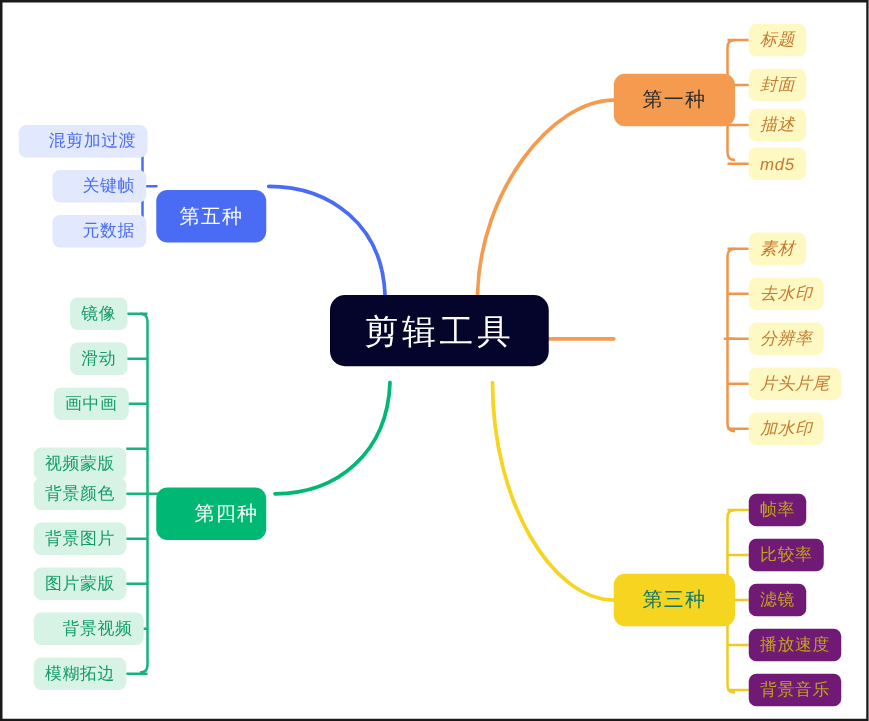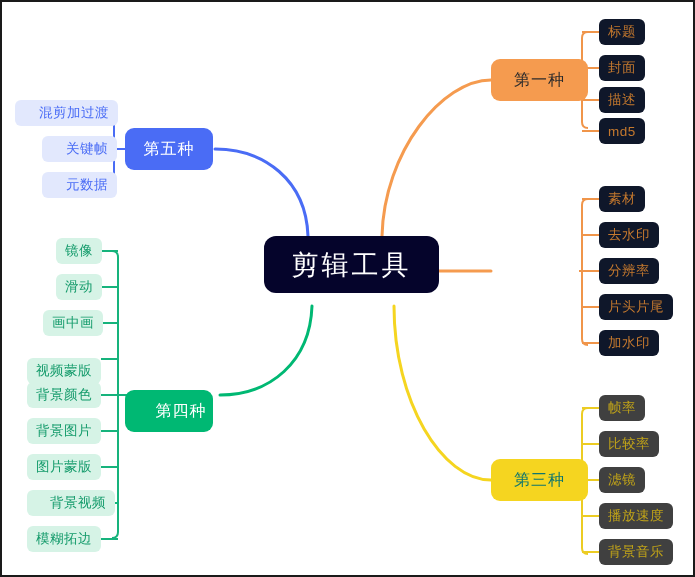--- a/index.html
+++ b/index.html
@@ -51,33 +51,33 @@
   
   .branch {
     border-radius: 9px;
     font-size: 16px;
     letter-spacing: 1px;
     height: 42px;
     width: 97px;
   }
   .branch.orange { background: #f59b4f; color: #2b2b2b; }
   .branch.yellow { background: #f5d520; color: #0f766e; }
-  .branch.blue   { background: #4a6cf5; color: #ffffff; }
+  .branch.blue   { background: #4a6cf5; color: #ffffff; margin-top: 24px; }
   .branch.green  { background: #00b873; color: #ffffff; }
 
   
   .leaf {
     border-radius: 6px;
     font-size: 13.5px;
     height: 26px;
     padding: 0 9px;
     letter-spacing: 0.5px;
   }
-  .leaf.orange { background: #0f172a; color: #c5792e; }
-  .leaf.yellow { background: #404040; color: #c0a318; }
+  .leaf.orange { background: #fef9c3; color: #c5792e; font-style: italic; }
+  .leaf.yellow { background: #701a75; color: #c0a318; }
   .leaf.blue   { background: #e2e8fd; color: #4a6cf5; padding-left: 24px; }
   .leaf.green  { background: #d6f3e6; color: #149b6b; }
 </style>
 </head>
 <body>
 
 <div id="canvas">
 
   <svg id="wires" viewBox="0 0 695 577" xmlns="http://www.w3.org/2000/svg">
 

